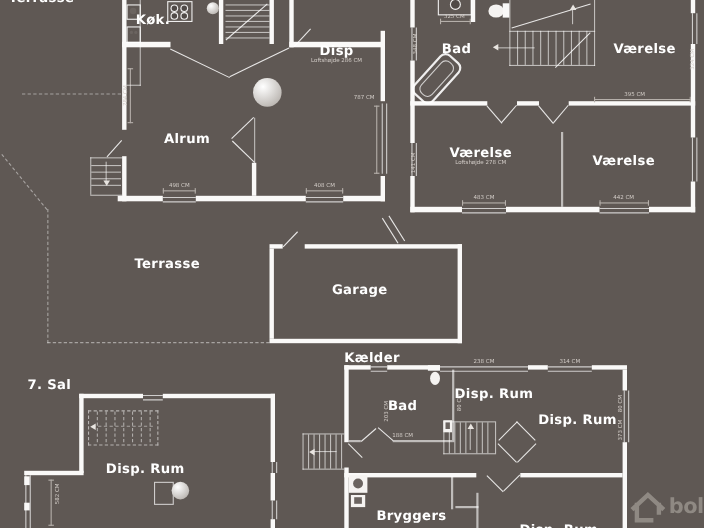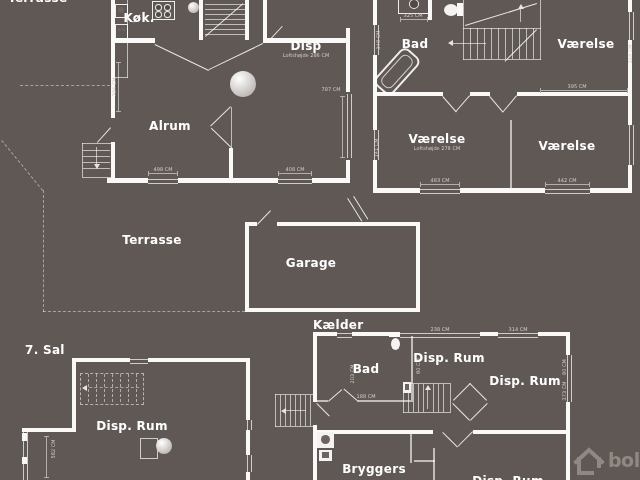--- a/index.html
+++ b/index.html
@@ -216,21 +216,21 @@
     <div class="dsh-h" style="left:43px;top:311px;width:202px"></div>
     <div class="lbl" style="left:152px;top:240px">Terrasse</div>
     <div class="w" style="left:245px;top:222px;width:12px;height:4px"></div>
     <div class="w" style="left:277px;top:222px;width:143px;height:4px"></div>
     <div class="w" style="left:245px;top:226px;width:4px;height:82px"></div>
     <div class="w" style="left:416px;top:222px;width:4px;height:90px"></div>
     <div class="w" style="left:245px;top:308px;width:175px;height:4px"></div>
     <div class="dg" style="left:257px;top:224px;width:19px;transform:rotate(-46deg)"></div>
     <div class="dg" style="left:348px;top:198px;width:27px;transform:rotate(58deg)"></div>
     <div class="dg" style="left:354px;top:196px;width:27px;transform:rotate(58deg)"></div>
-    <div class="lbl" style="left:311px;top:263px">Garage</div>
+    <div class="lbl" style="left:327px;top:263px">Garage</div>
   </div>
 
   <div>
     <div class="ttl" style="left:313px;top:318px">Kælder</div>
 
     <div class="w" style="left:313px;top:332px;width:24px;height:4px"></div>
     <div class="w" style="left:352px;top:332px;width:48px;height:4px"></div>
     <div class="w" style="left:480px;top:332px;width:18px;height:4px"></div>
     <div class="w" style="left:538px;top:332px;width:32px;height:4px"></div>
     <div class="wn-h" style="left:337px;top:333px;width:15px"></div>

